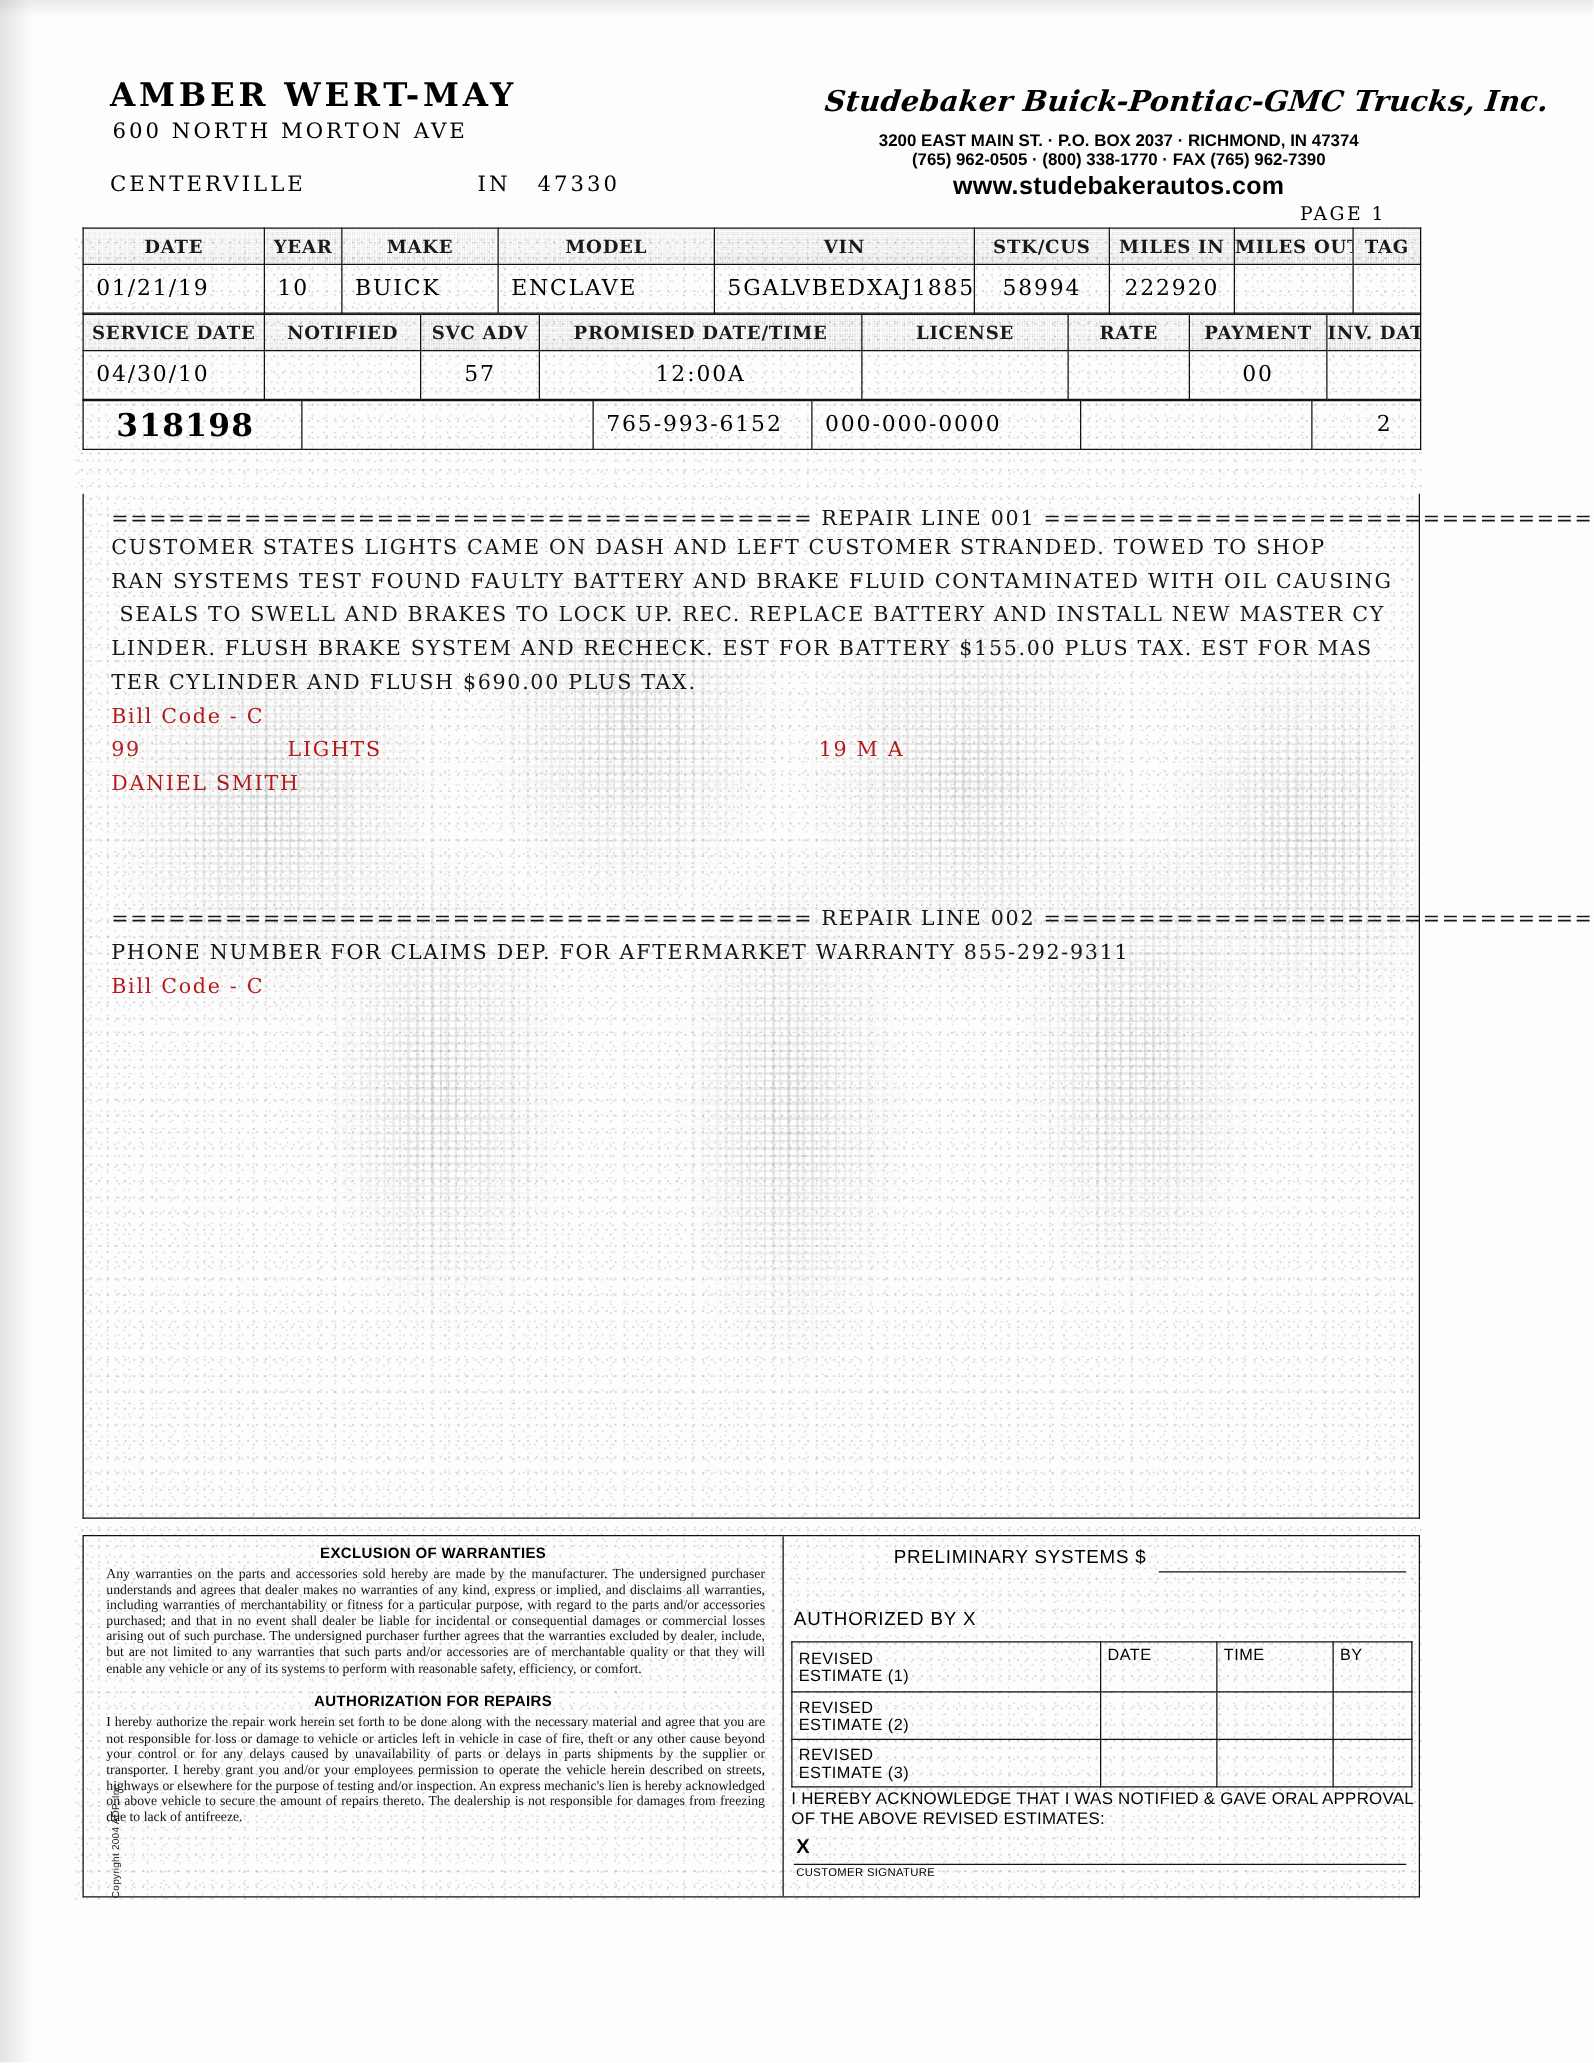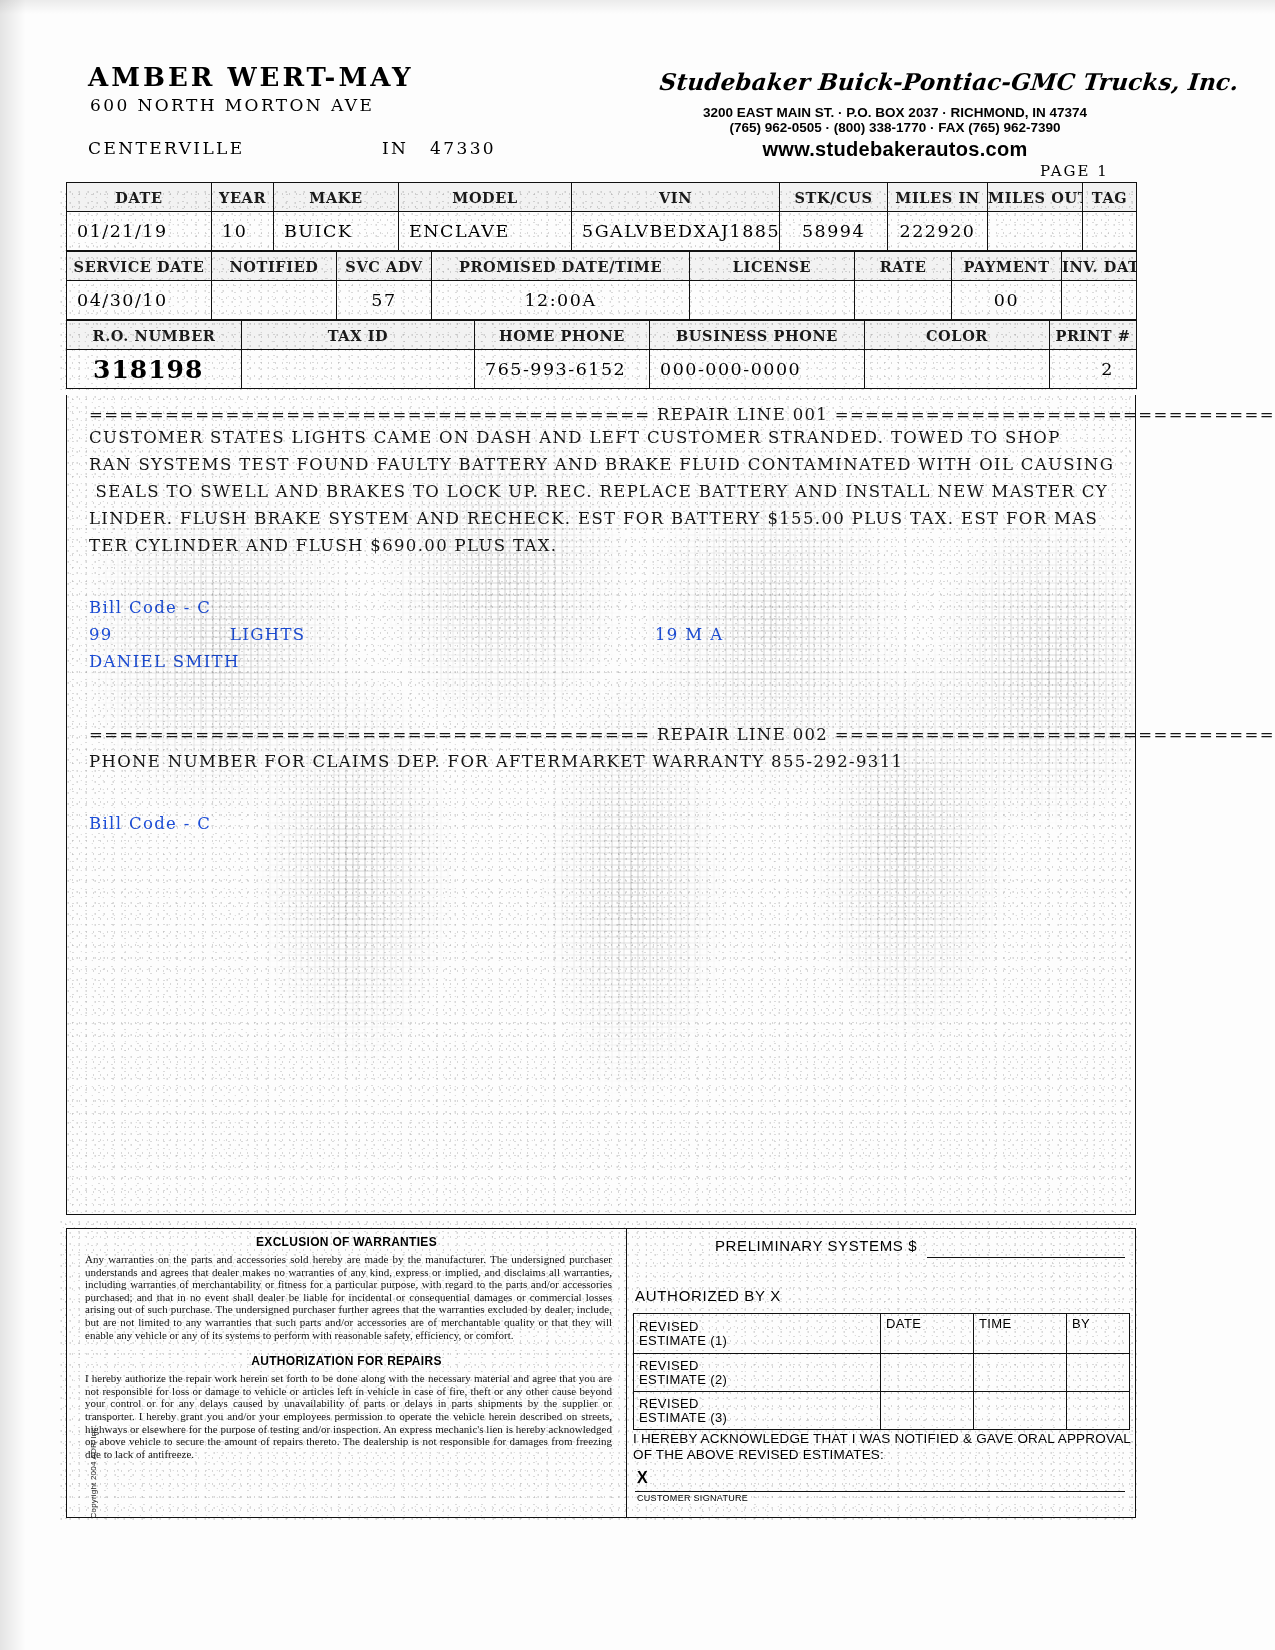--- a/index.html
+++ b/index.html
@@ -226,21 +226,21 @@
   }
   .rtext {
     position: absolute;
     left: 22px;
     font-family: "DejaVu Serif", serif;
     font-size: 16.5px;
     letter-spacing: 1.35px;
     white-space: pre;
     color: #161616;
   }
-  .rtext.lighter { color: #1d4ed8; margin-top: 35px; }
+  .rtext.lighter { color: #b91c1c; }
 
   
   #legal {
     position: absolute;
     left: 66px; top: 1228px;
     width: 1070px;
     height: 290px;
     border: 1.5px solid #111;
     box-sizing: border-box;
     padding-left: 12px;
@@ -485,28 +485,20 @@
     <table class="gt">
       <colgroup>
         <col style="width:175px">
           <col style="width:233px">
           <col style="width:175px">
         <col style="width:215px">
           <col style="width:185px">
           <col style="width:87px">
       </colgroup>
       <tbody>
-          <tr class="hdr">
-        <td>R.O. NUMBER</td>
-        <td>TAX ID</td>
-        <td>HOME PHONE</td>
-        <td>BUSINESS PHONE</td>
-        <td>COLOR</td>
-        <td>PRINT #</td>
-      </tr>
       <tr class="val">
         <td class="ro">318198</td>
         <td></td>
         <td>765-993-6152</td>
         <td>000-000-0000</td>
         <td></td>
         <td class="rt">2</td>
       </tr>
     </tbody>
       </table>

